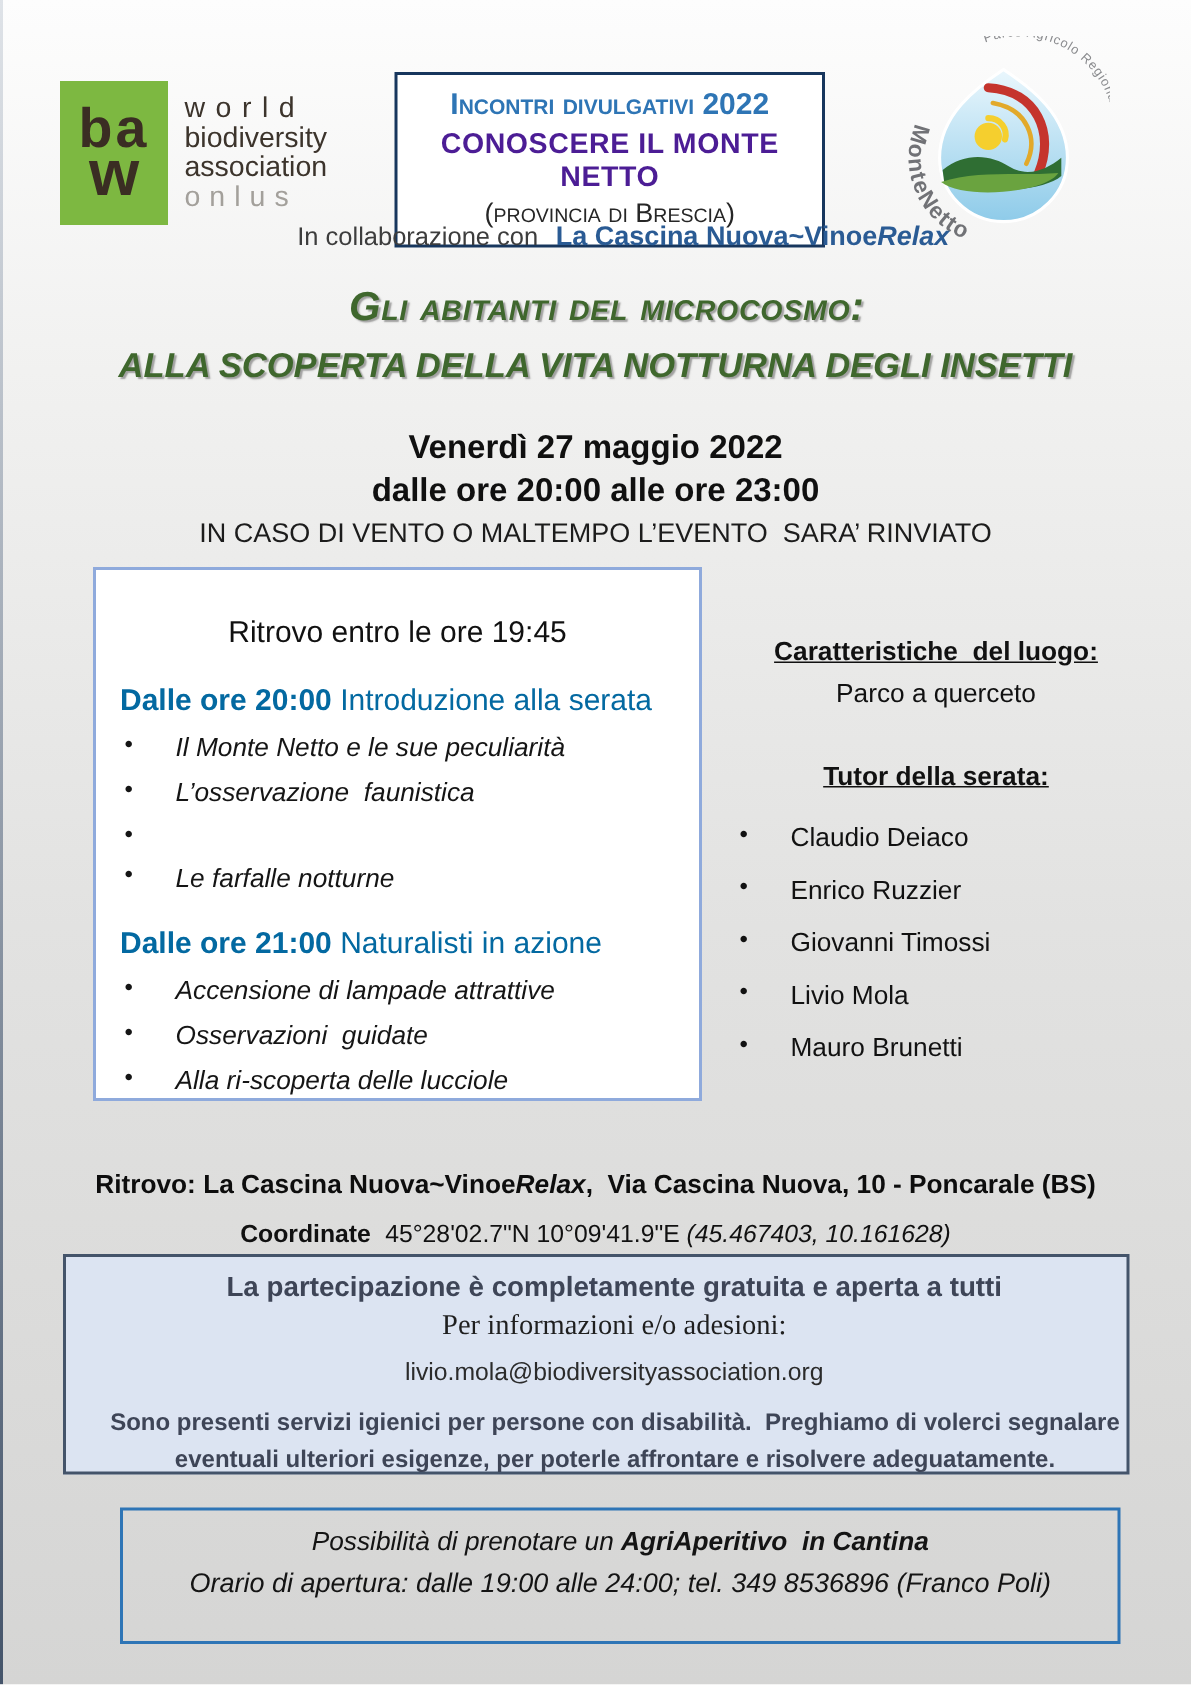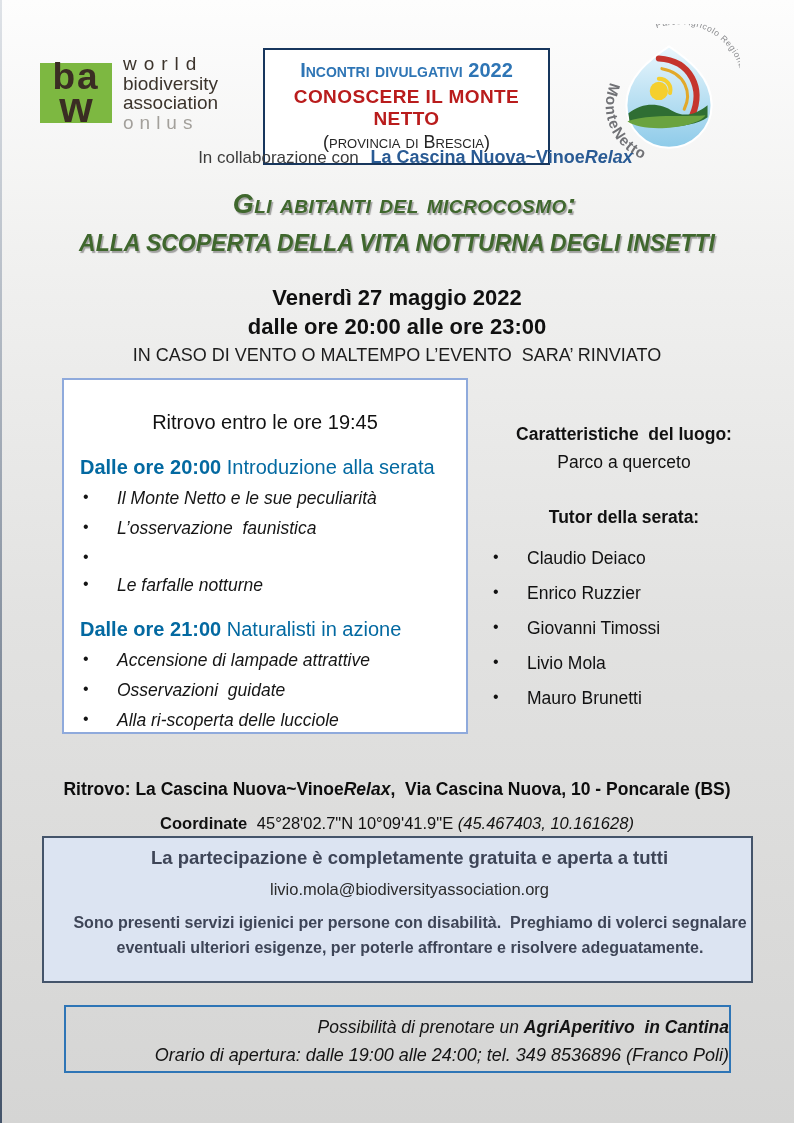--- a/index.html
+++ b/index.html
@@ -4,32 +4,32 @@
 <style>
   html,body{margin:0;padding:0;background:#ffffff;}
   .page{position:relative;width:794px;height:1123px;overflow:hidden;
         font-family:"Liberation Sans",sans-serif;
         background:linear-gradient(180deg,#fdfdfd 0%,#f1f1f0 22%,#e2e2e1 55%,#d5d5d4 100%);}
   .page::before{content:"";position:absolute;left:0;top:0;bottom:0;width:2px;
         background:linear-gradient(#dfe3e8,#44546a);}
 
   
   .wba{position:absolute;left:40px;top:54px;display:flex;gap:11px;align-items:center;}
-  .wba-mark{width:72px;height:60px;background:#7db841;display:flex;flex-direction:column;
+  .wba-mark{width:72px;height:96px;background:#7db841;display:flex;flex-direction:column;
         align-items:center;justify-content:center;color:#3a2d23;font-weight:bold;}
   .wba-ba{font-size:37px;line-height:30px;letter-spacing:2px;}
   .wba-w{font-size:43px;line-height:34px;margin-top:-2px;}
   .wba-text{display:flex;flex-direction:column;font-size:19px;line-height:19.5px;color:#3c342c;justify-content:flex-end;}
   .wba-w1{letter-spacing:7px;}
   .wba-w4{color:#a3a09b;letter-spacing:6px;}
 
   .series{position:absolute;left:263px;top:48px;width:287px;box-sizing:border-box;background:#fff;
         border:2px solid #17365d;text-align:center;padding:9px 4px 10px;}
   .s1{font-variant:small-caps;font-weight:bold;color:#2e75b5;font-size:20px;}
-  .s2{font-weight:bold;color:#b91c1c;font-size:19px;letter-spacing:.4px;margin-top:4px;}
+  .s2{font-weight:bold;color:#4c1d95;font-size:19px;letter-spacing:.4px;margin-top:4px;}
   .s3{font-variant:small-caps;color:#262626;font-size:18px;margin-top:2px;}
 
   .park{position:absolute;left:598px;top:24px;width:142px;height:142px;}
 
   .collab{position:absolute;top:147px;left:0;right:0;text-align:center;font-size:17px;color:#3d3d3d;padding-left:37px;}
   .partner{color:#2a5b94;font-weight:bold;font-size:18px;margin-left:7px;}
 
   
   .title{position:absolute;top:189px;left:0;right:0;text-align:center;color:#3f672d;
         font-weight:bold;font-style:italic;text-shadow:1.5px 1.5px 1px rgba(80,80,80,.5);}
@@ -46,21 +46,21 @@
   .p-title{text-align:center;font-size:22px;font-weight:bold;color:#000;
         text-shadow:1px 1px 1px #9a9a9a;margin:2px 0 0;}
   .p-meeting{text-align:center;font-size:20px;margin:21px 0 0;color:#111;}
   .p-sec{font-size:20px;margin:22px 0 0;color:#0369a1;}
   ul.p-list{list-style:none;margin:9px 0 0;padding:0;font-style:italic;font-size:17.5px;color:#151515;}
   ul.p-list li{display:flex;margin:0 0 9px;white-space:pre-wrap;}
   .bullet{width:34px;flex:0 0 34px;font-style:normal;font-size:16px;padding-left:3px;}
 
   
   .venue{position:absolute;left:478px;top:424px;width:292px;color:#111;}
-  .v-label{font-weight:bold;font-size:17.5px;text-align:center;margin:0;white-space:pre-wrap;}
+  .v-label{font-weight:bold;font-size:17.5px;text-align:center;margin:0;white-space:pre-wrap;text-decoration:underline;}
   .v-value{font-size:17.5px;text-align:center;margin:7px 0 0;}
   .v-tutor{margin-top:34px;}
   ul.t-list{list-style:none;margin:20px 0 0;padding:0 0 0 12px;font-size:17.5px;}
   ul.t-list li{display:flex;margin-bottom:14px;}
 
   
   .ritrovo{position:absolute;top:761px;left:0;right:0;text-align:center;
         font-weight:bold;font-size:17.5px;color:#0d0d0d;}
   .coords{position:absolute;top:797px;left:0;right:0;text-align:center;font-size:16.5px;
         color:#111;white-space:pre-wrap;}
@@ -68,22 +68,22 @@
 
   
   .info{position:absolute;left:42px;top:836px;width:711px;height:147px;box-sizing:border-box;
         background:#dce4f2;border:2px solid #44546a;text-align:center;color:#3e4557;padding-left:24px;}
   .i1{font-weight:bold;font-size:18.5px;margin:9px 0 0;}
   .i2{font-family:"Liberation Serif",serif;font-size:19px;color:#1f1f1f;margin:4px 0 0;}
   .i3{font-size:16.5px;color:#2b2b2b;margin:11px 0 0;}
   .i4{font-weight:bold;font-size:16px;line-height:25px;margin:11px auto 0;width:684px;white-space:pre-wrap;}
 
   
-  .apero{position:absolute;left:64px;top:1005px;width:667px;height:68px;box-sizing:border-box;
-        border:2px solid #2e75b6;text-align:right;font-style:italic;color:#141414;}
+  .apero{position:absolute;left:80px;top:1005px;width:667px;height:91px;box-sizing:border-box;
+        border:2px solid #2e75b6;text-align:center;font-style:italic;color:#141414;}
   .a1{font-size:17.5px;margin:10px 0 0;white-space:pre-wrap;}
   .a2{font-size:18px;margin:7px 0 0;}
 </style>
 </head>
 <body>
 
 <div class="page">
 
   <div class="wba">
     <div class="wba-mark">
@@ -190,20 +190,21 @@
         </li>
     </ul>
   </aside>
 
   <p class="ritrovo"><span>Ritrovo:</span> <span>La Cascina Nuova~Vinoe</span><i>Relax</i><span style="white-space:pre-wrap;">,  Via Cascina Nuova, 10 - Poncarale (BS)</span></p>
 
   <p class="coords"><b>Coordinate</b> <span>45°28'02.7"N 10°09'41.9"E</span> <i>(45.467403, 10.161628)</i></p>
 
   <div class="info">
     <p class="i1">La partecipazione è completamente gratuita e aperta a tutti</p>
+    <p class="i2">Per informazioni  e/o adesioni:</p>
     <p class="i3">livio.mola@biodiversityassociation.org</p>
     <p class="i4">Sono presenti servizi igienici per persone con disabilità.  Preghiamo di volerci segnalare eventuali ulteriori esigenze, per poterle affrontare e risolvere adeguatamente.</p>
   </div>
 
   <div class="apero">
     <p class="a1"><span>Possibilità di prenotare un </span><b>AgriAperitivo  in Cantina</b></p>
     <p class="a2">Orario di apertura: dalle 19:00 alle 24:00; tel. 349 8536896 (Franco Poli)</p>
   </div>
 
 </div>

